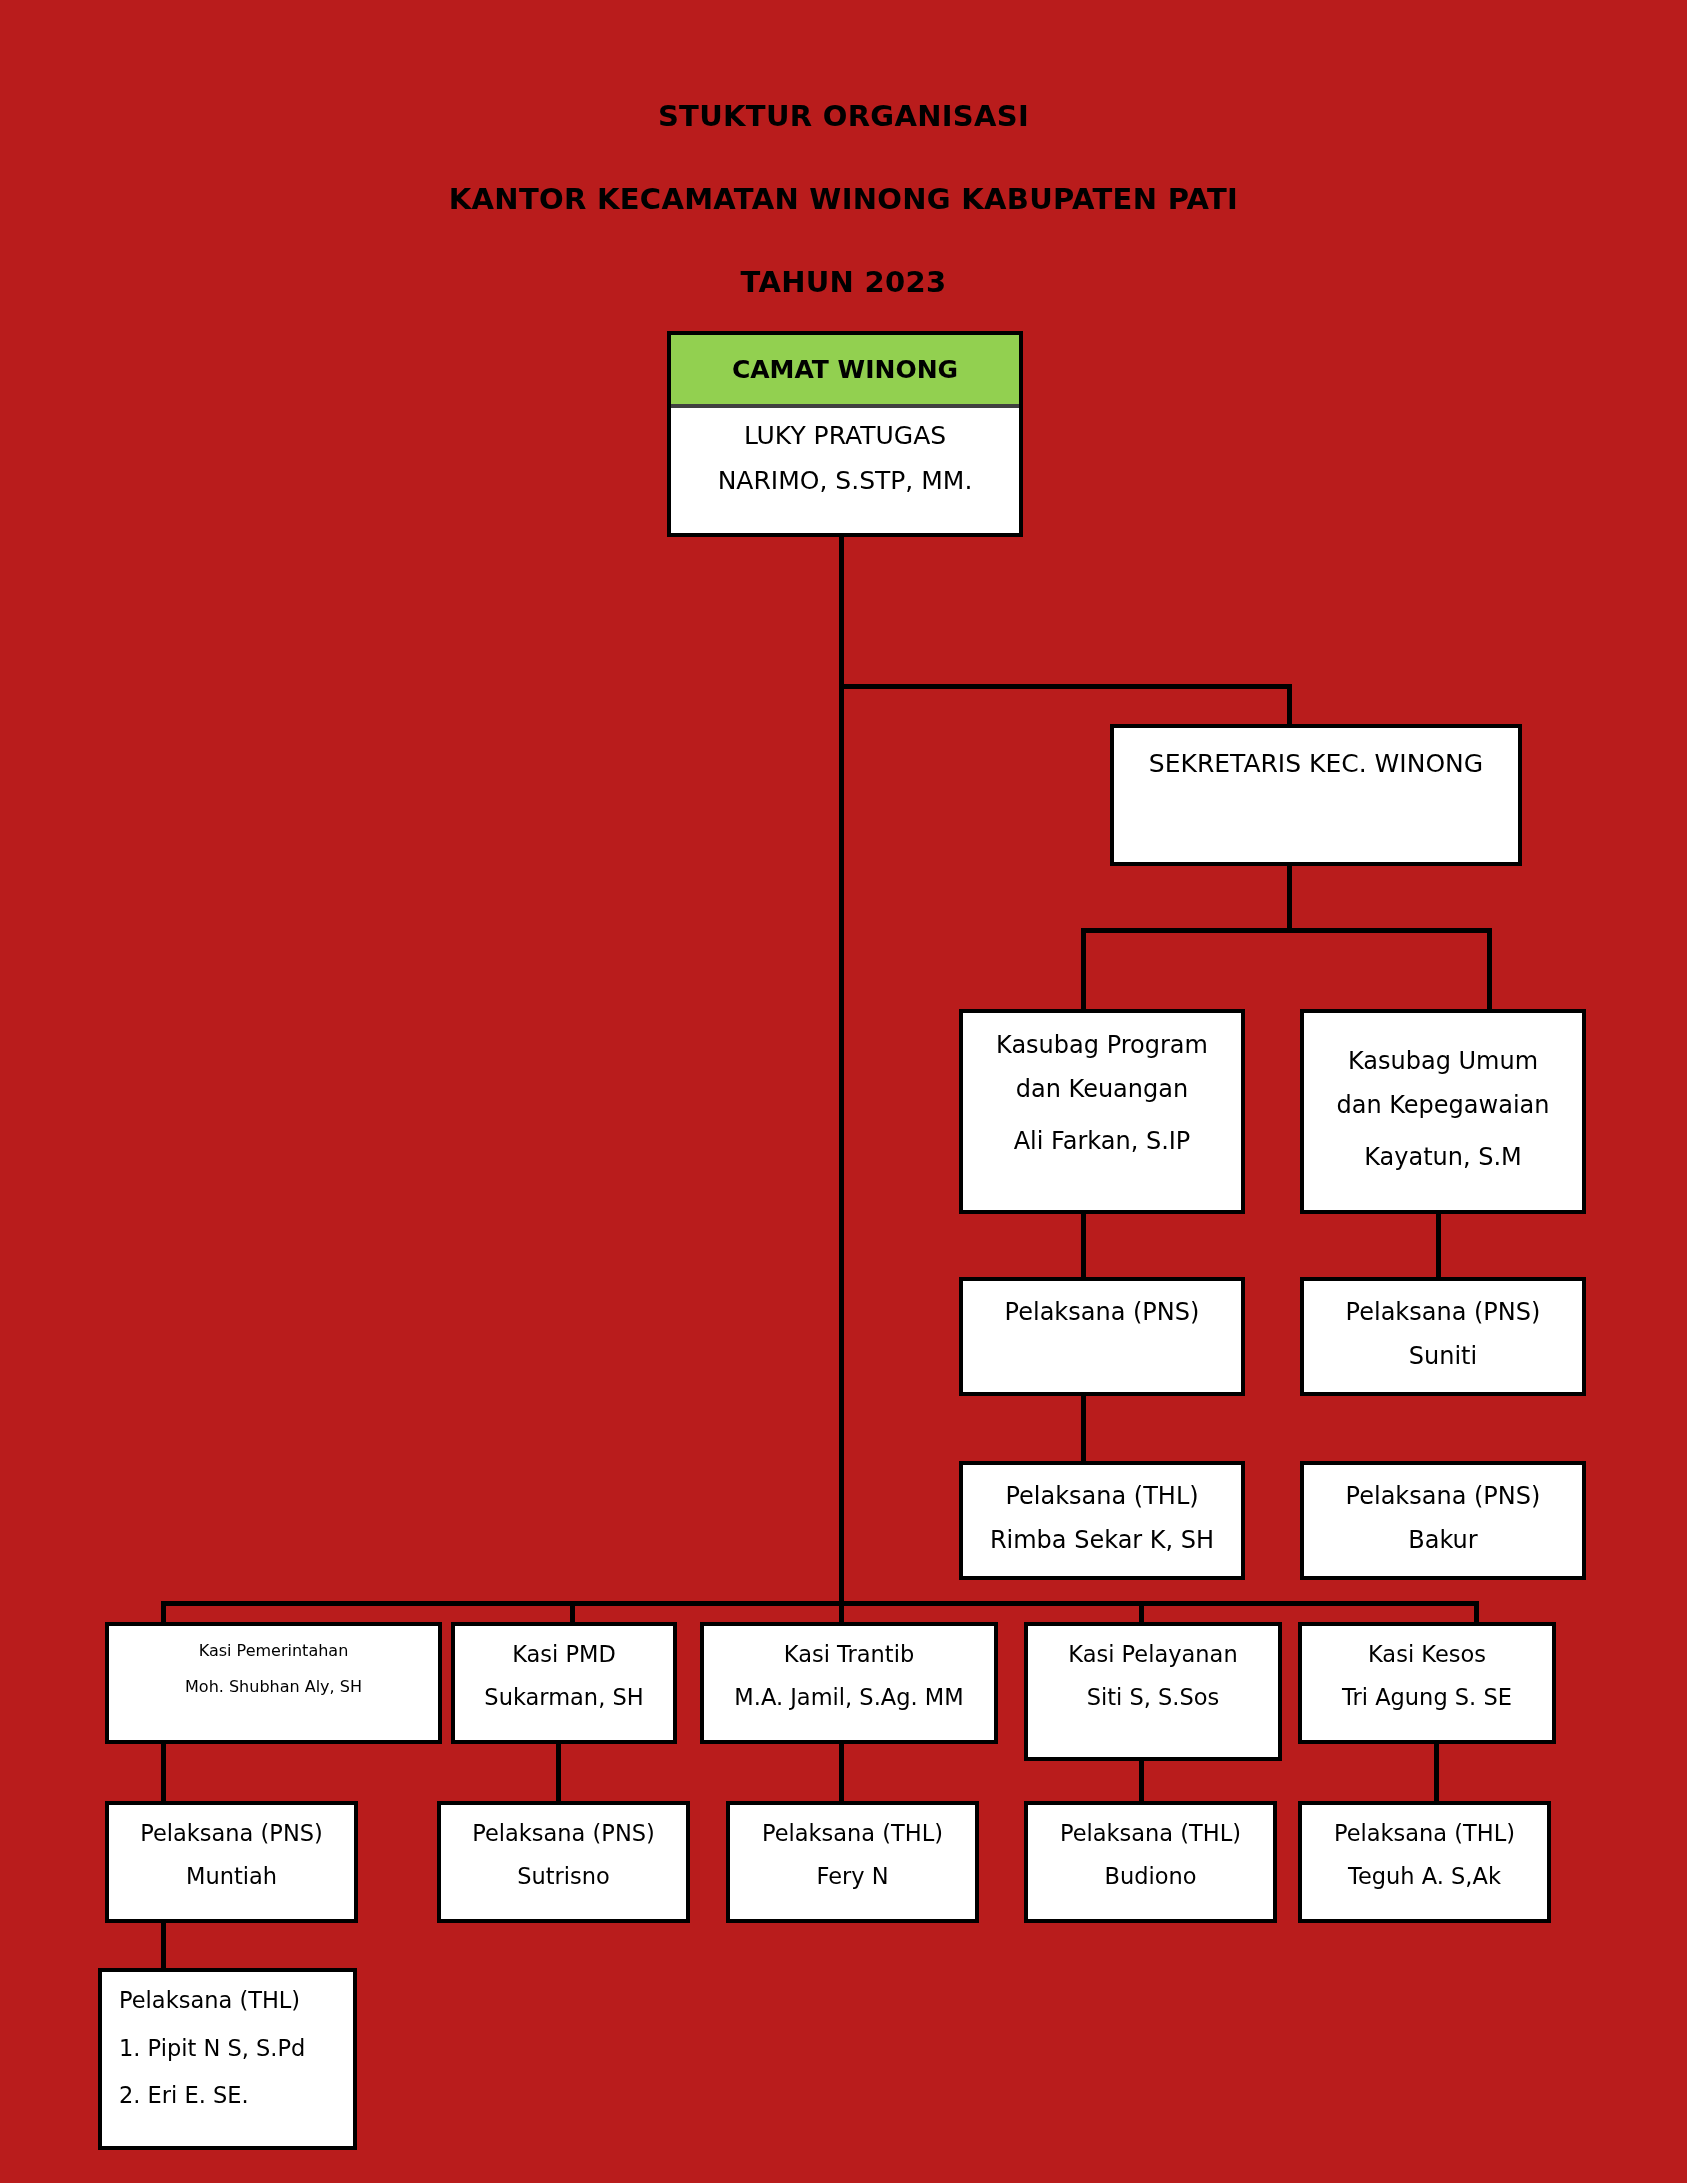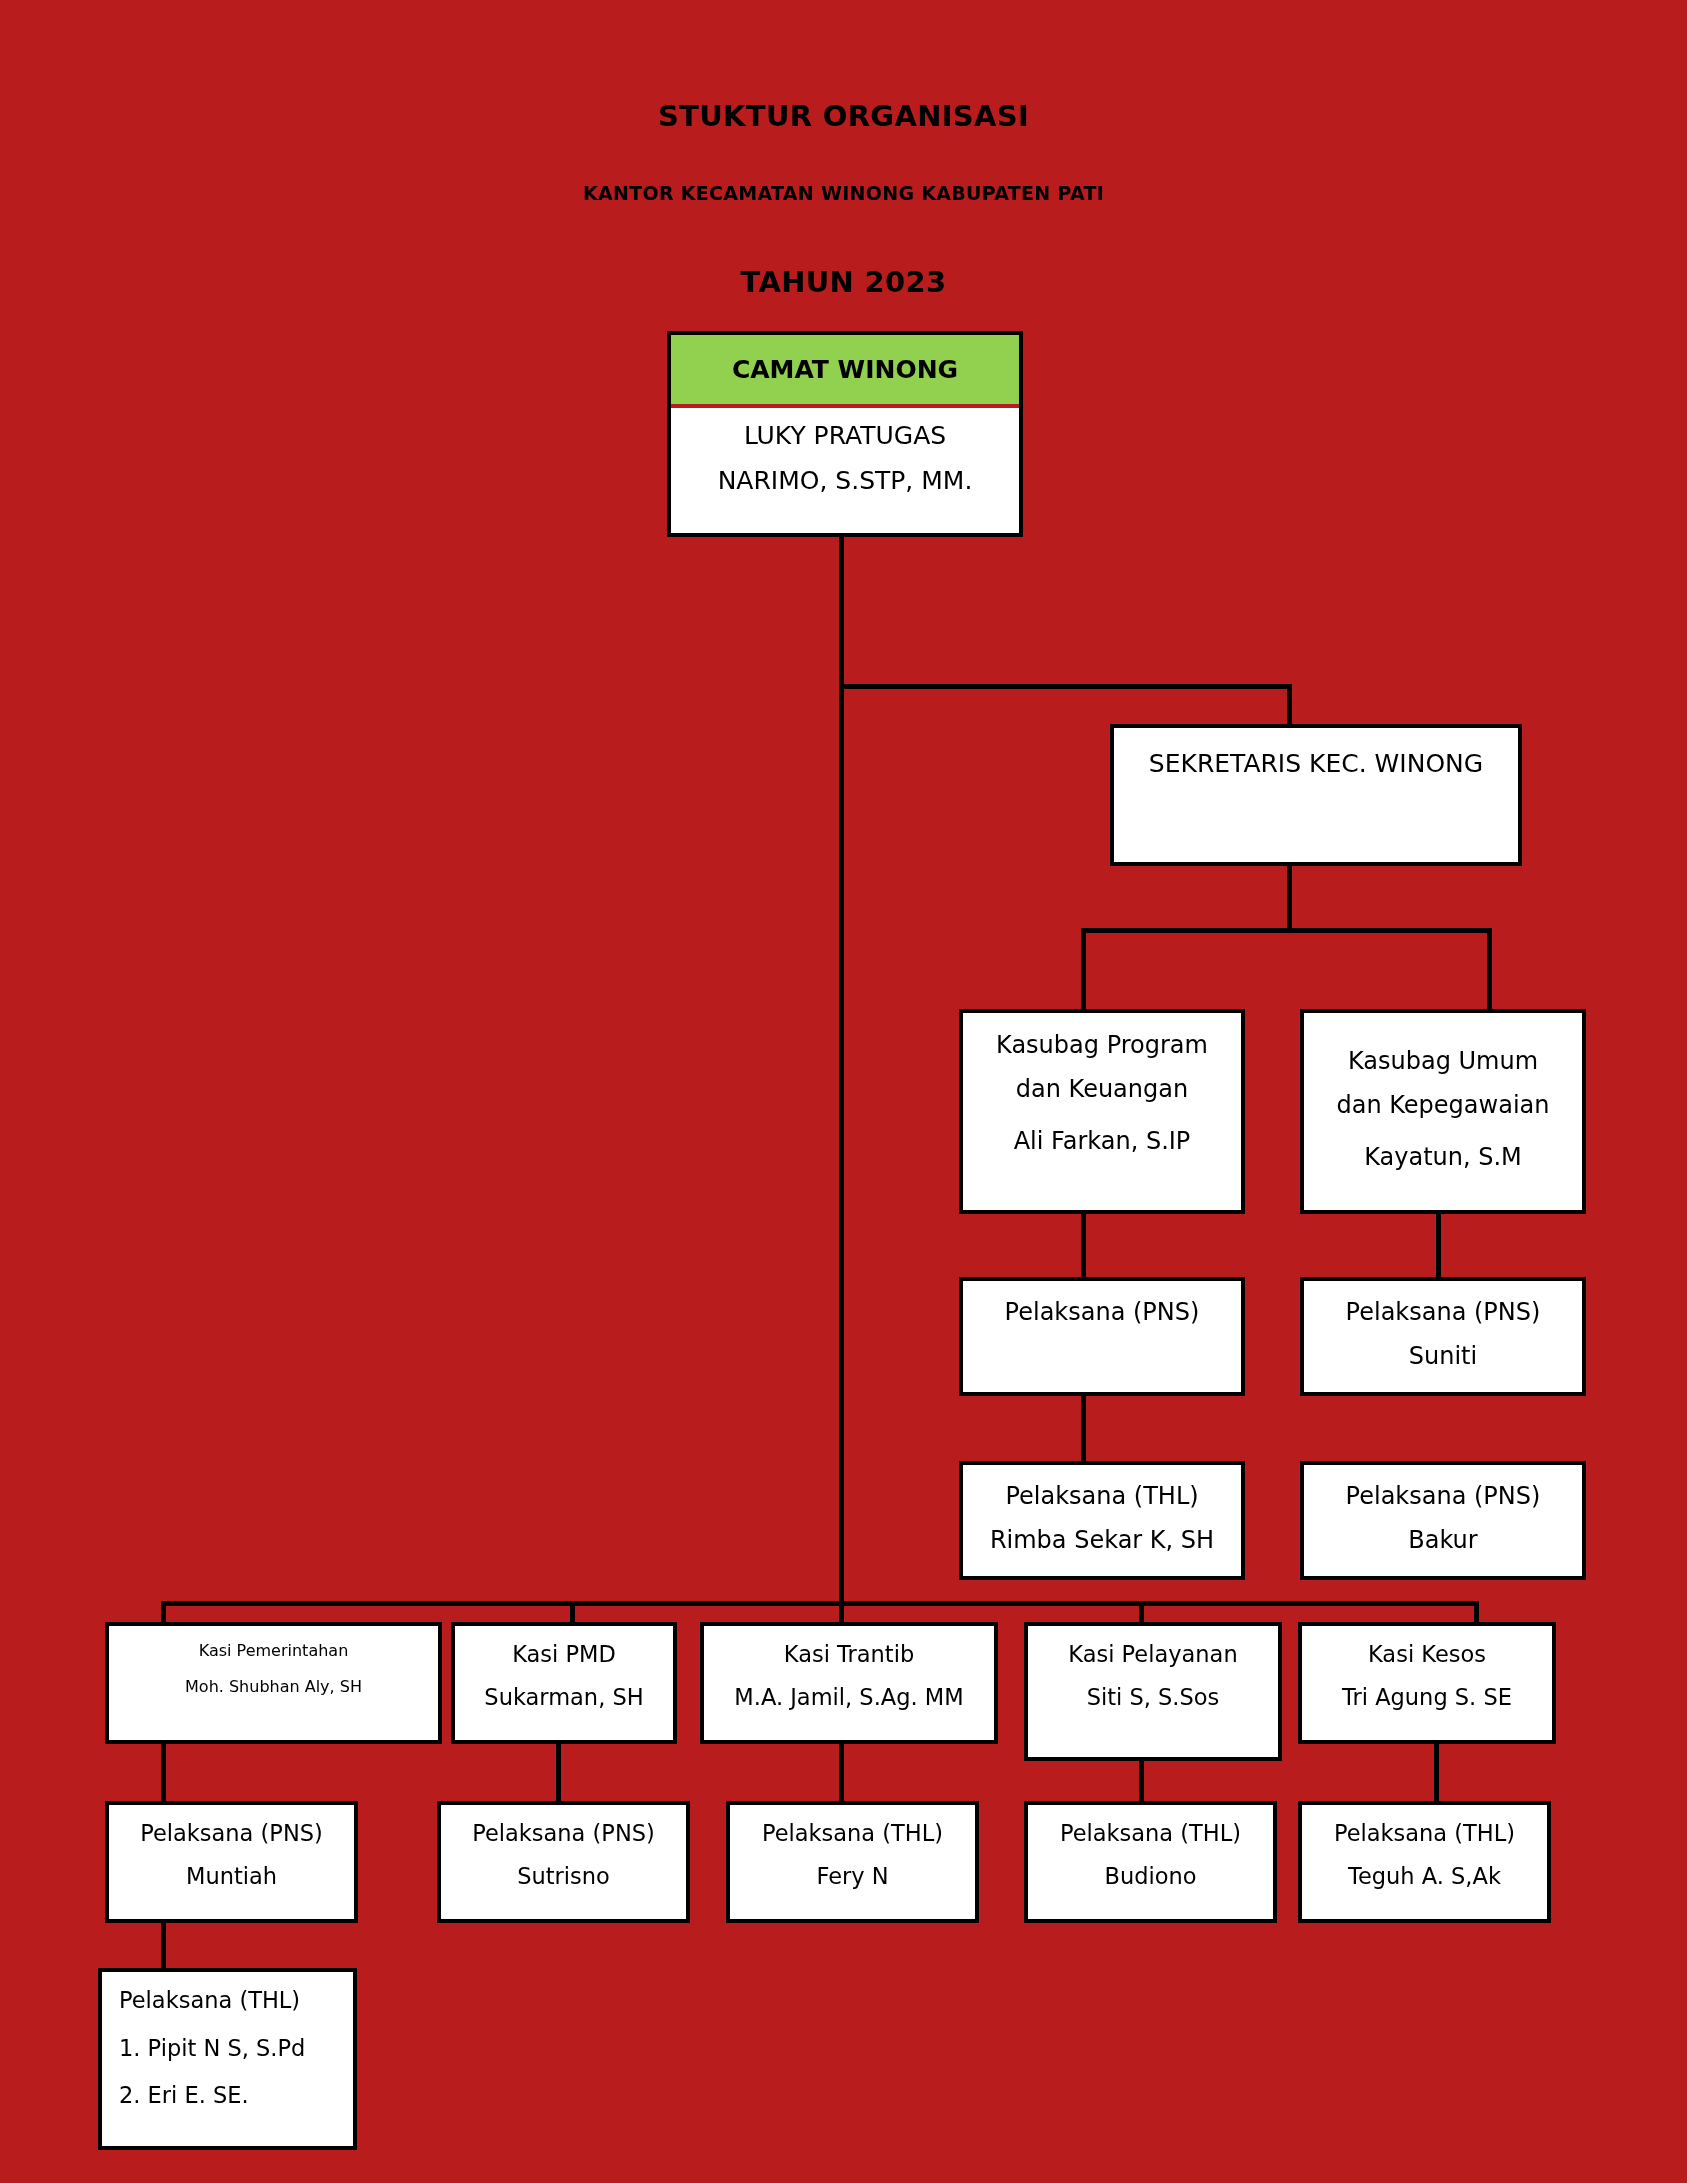--- a/index.html
+++ b/index.html
@@ -20,21 +20,21 @@
   .title {
     position: absolute;
     width: 100%;
     left: 0;
     text-align: center;
     font-weight: bold;
     color: #000000;
     letter-spacing: 0.3px;
   }
   #title-1 { top: 99px;  font-size: 29px; }
-  #title-2 { top: 182px;  font-size: 19px; }
+  #title-2 { top: 182px;  font-size: 29px; }
   #title-3 { top: 265px;  font-size: 29px; }
 
   
   .node {
     position: absolute;
     box-sizing: border-box;
     border: 4px solid #000000;
     background: #ffffff;
     color: #000000;
     display: flex;
@@ -46,21 +46,21 @@
     width: 100%;
     text-align: center;
     line-height: 1.0;
     white-space: nowrap;
   }
 
   
   .hdr-green {
     width: 100%;
     background: #92D050;
-    border-bottom: 4px solid #b91c1c;
+    border-bottom: 4px solid #404040;
     box-sizing: border-box;
     font-weight: bold;
     display: flex;
     align-items: center;
     justify-content: center;
   }
 
   
   .vline, .hline {
     position: absolute;

